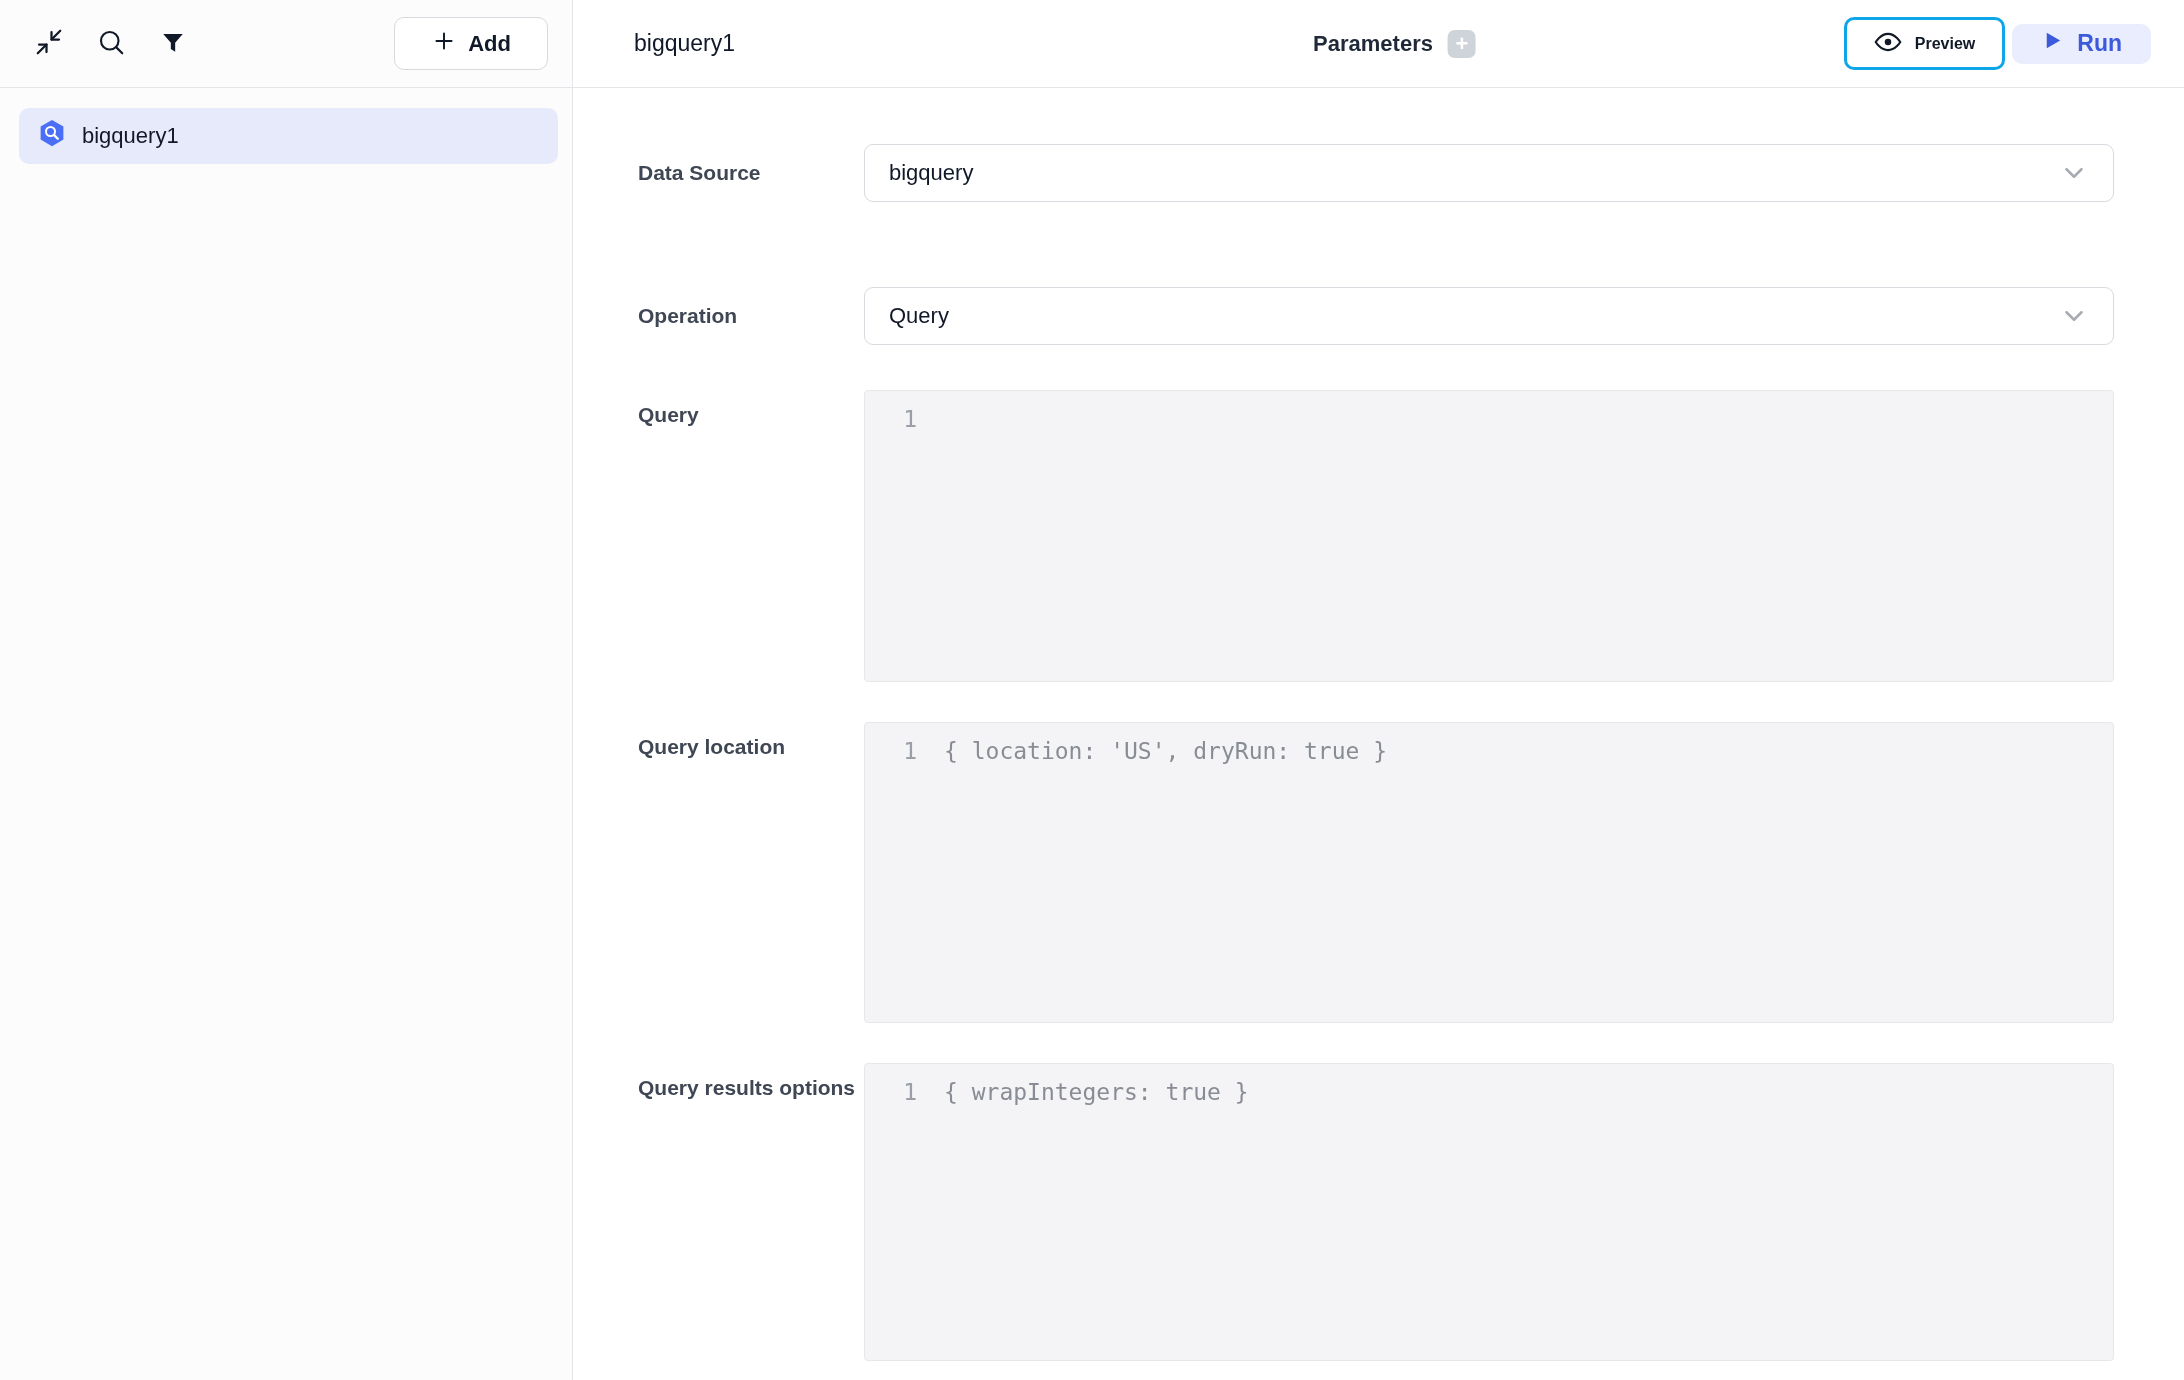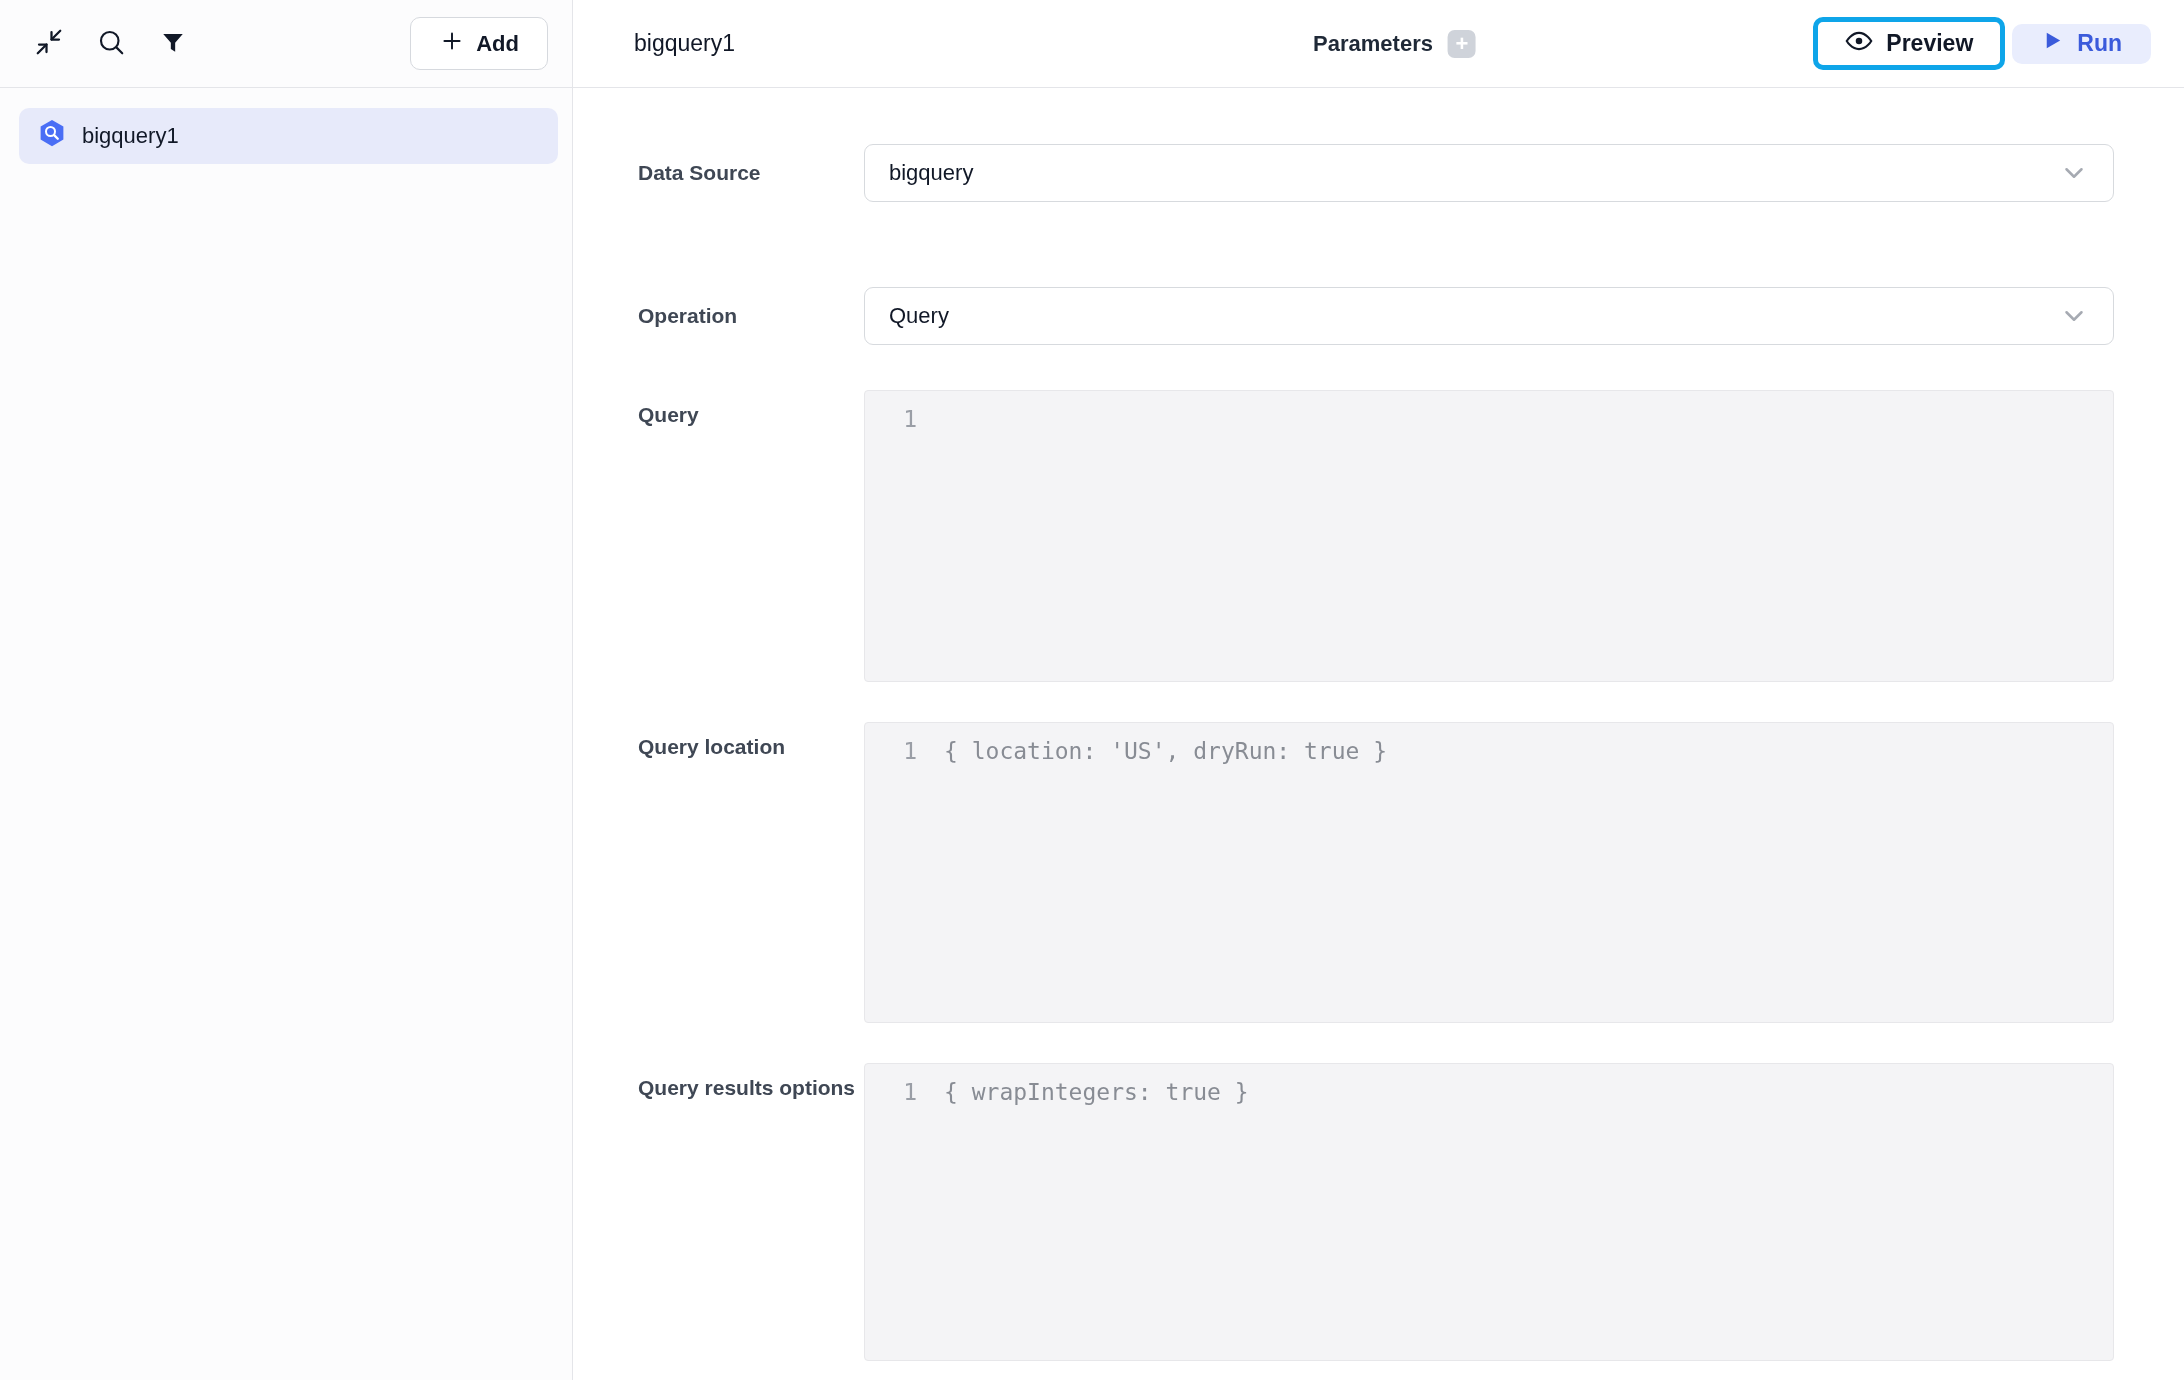--- a/index.html
+++ b/index.html
@@ -33,21 +33,21 @@
     display: flex; align-items: center; justify-content: center;
     border-radius: 8px;
     cursor: pointer;
     margin-right: 16px;
     background: transparent;
     border: none;
   }
   .add-btn {
     margin-left: auto;
     height: 53px;
-    padding: 0 28px;
+    padding: 0 36px;
     background: #ffffff;
     border: 1px solid #d6d9de;
     border-radius: 10px;
     display: flex; align-items: center; gap: 11px;
     font-size: 22px; font-weight: 600; color: #111827;
     font-family: "Liberation Sans", sans-serif;
     cursor: pointer;
   }
   .sidebar-list { padding: 20px 14px 0 19px; }
   .sidebar-item {
@@ -84,24 +84,24 @@
     background: #cfd3da;
     color: #ffffff;
     display: flex; align-items: center; justify-content: center;
     font-size: 22px; font-weight: 700; line-height: 1;
     border: none; cursor: pointer;
   }
   .header-actions { margin-left: auto; display: flex; align-items: center; gap: 7px; }
   .preview-btn {
     height: 53px; padding: 0 27px;
     background: #ffffff;
-    border: 5px solid #0ea5e9;
+    border: 3px solid #0ea5e9;
     border-radius: 10px;
     display: flex; align-items: center; gap: 13px;
-    font-size: 23px; font-weight: 600; color: #111827;
+    font-size: 16px; font-weight: 600; color: #111827;
     font-family: "Liberation Sans", sans-serif;
     cursor: pointer;
   }
   .run-btn {
     height: 40px; padding: 0 29px;
     background: #e9edfd;
     border: none;
     border-radius: 10px;
     display: flex; align-items: center; gap: 13px;
     font-size: 23px; font-weight: 600; color: #3b5bdb;

